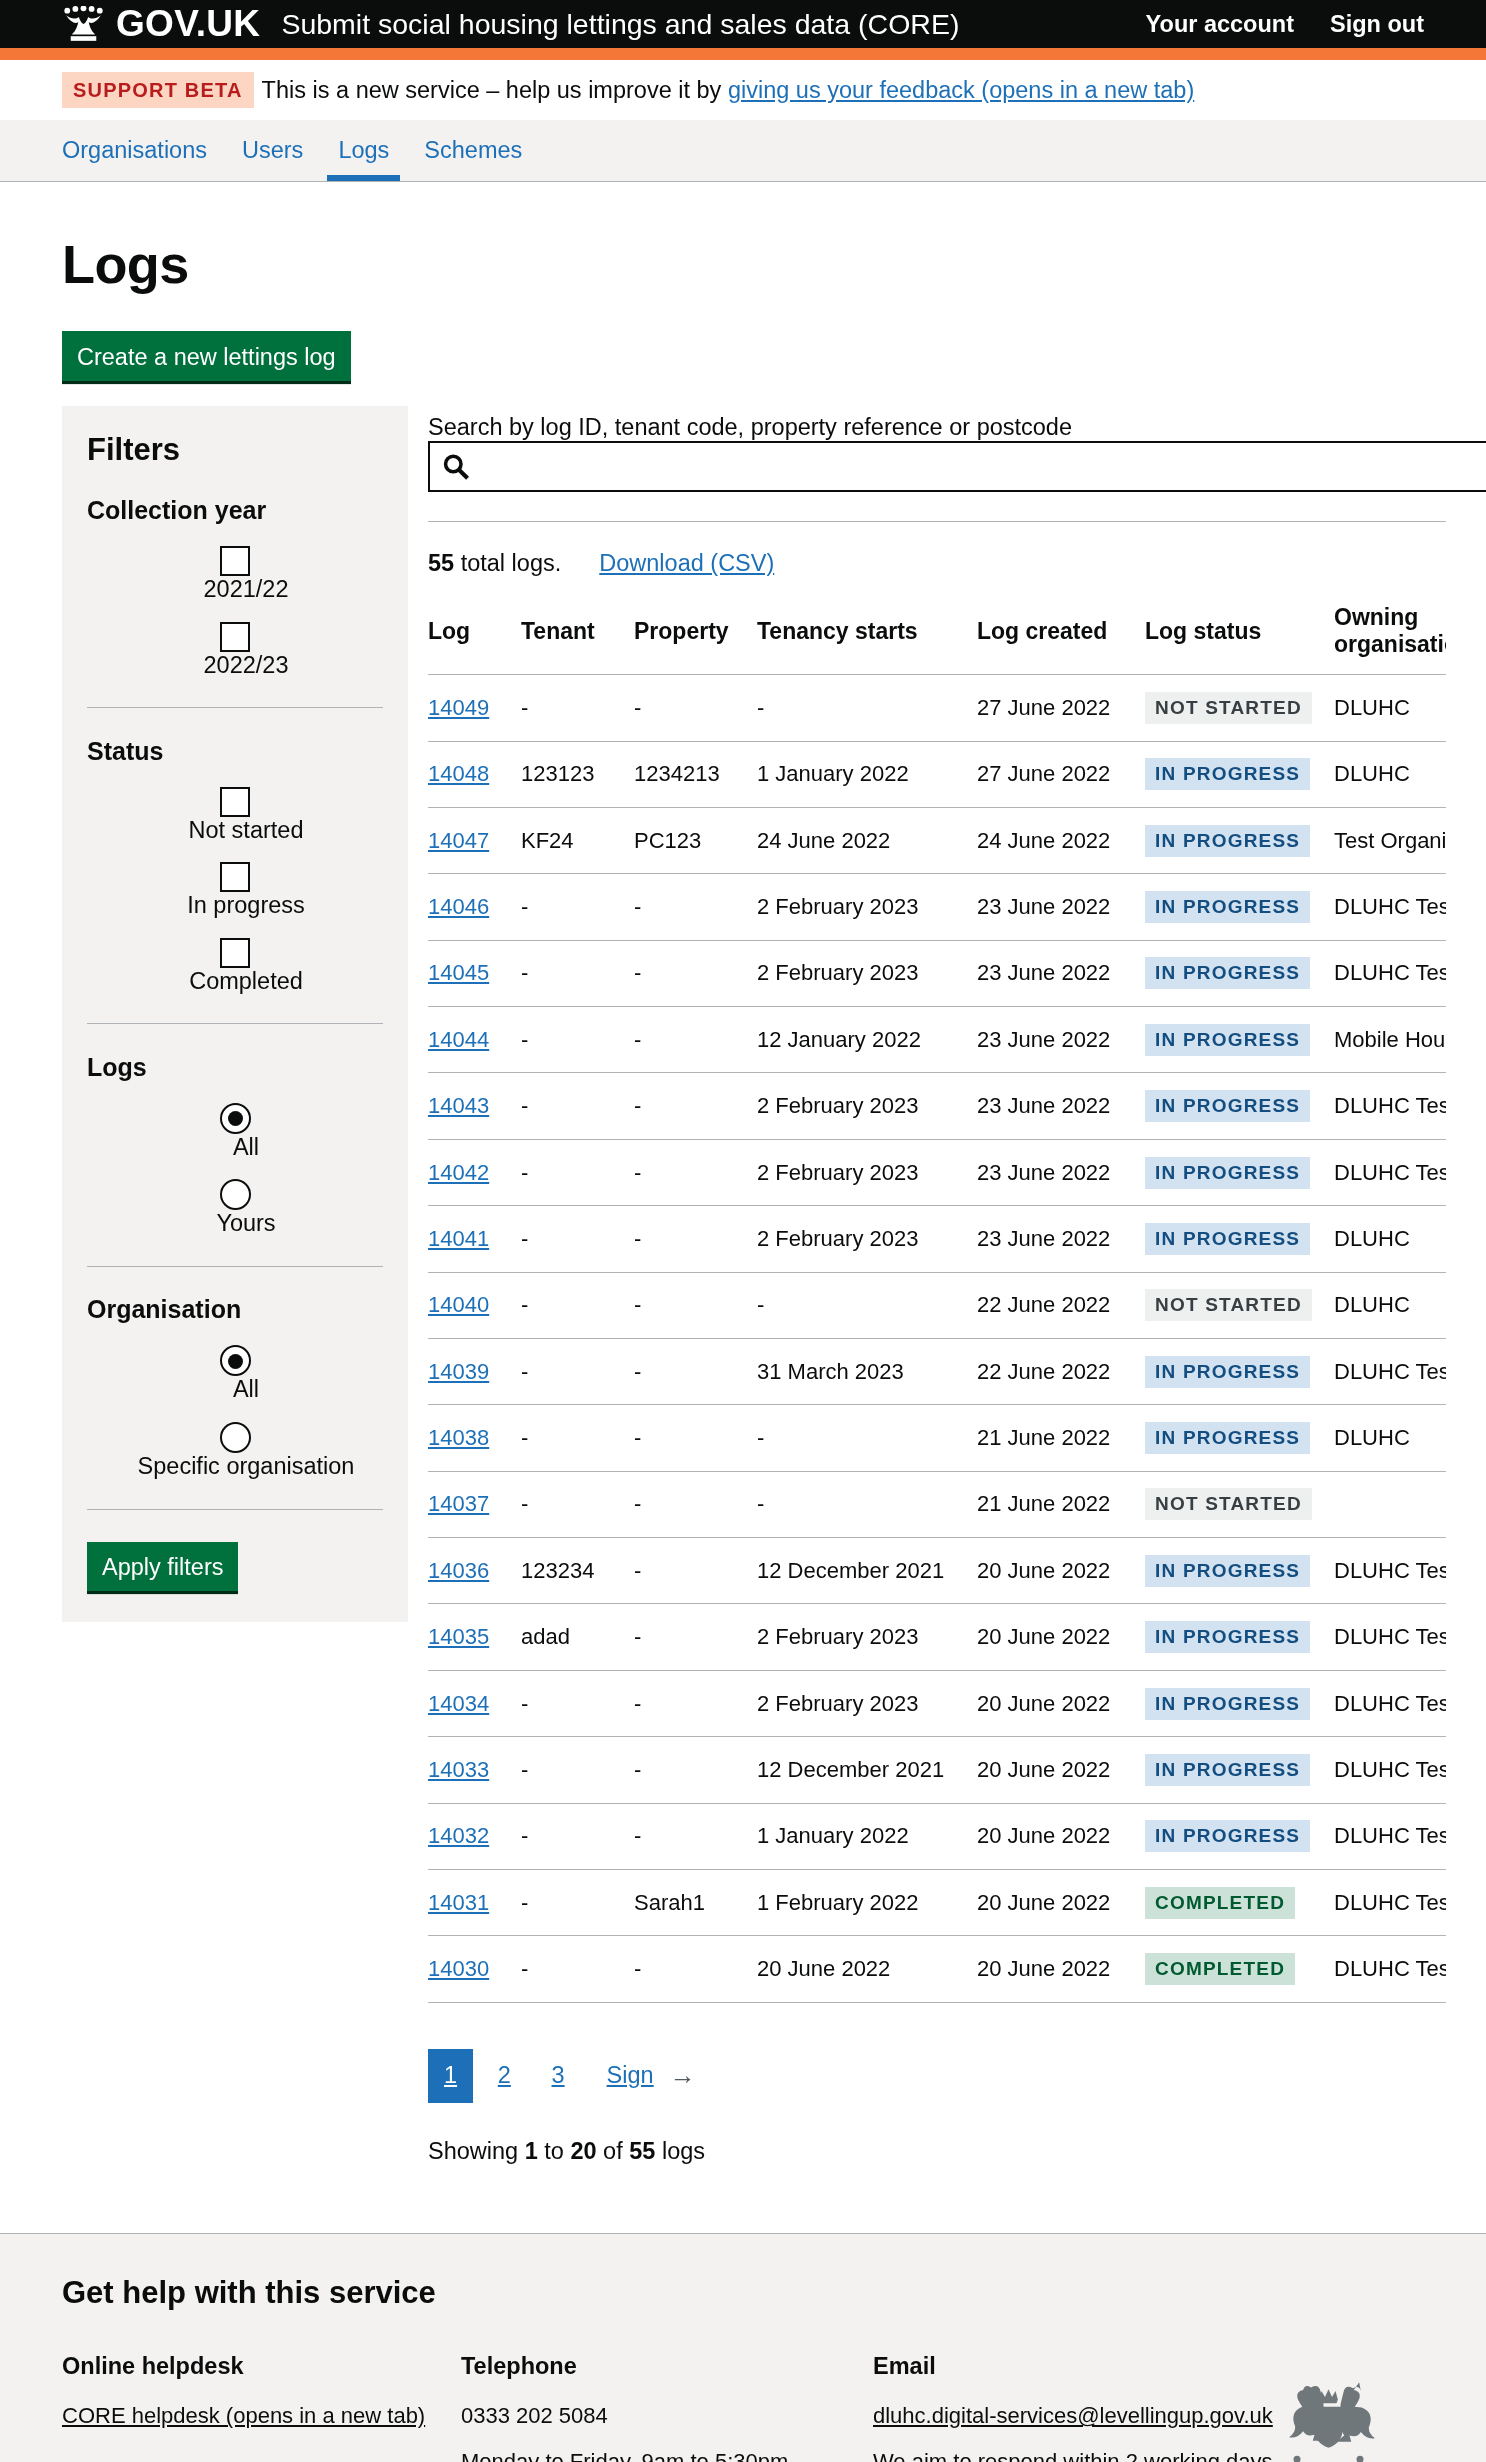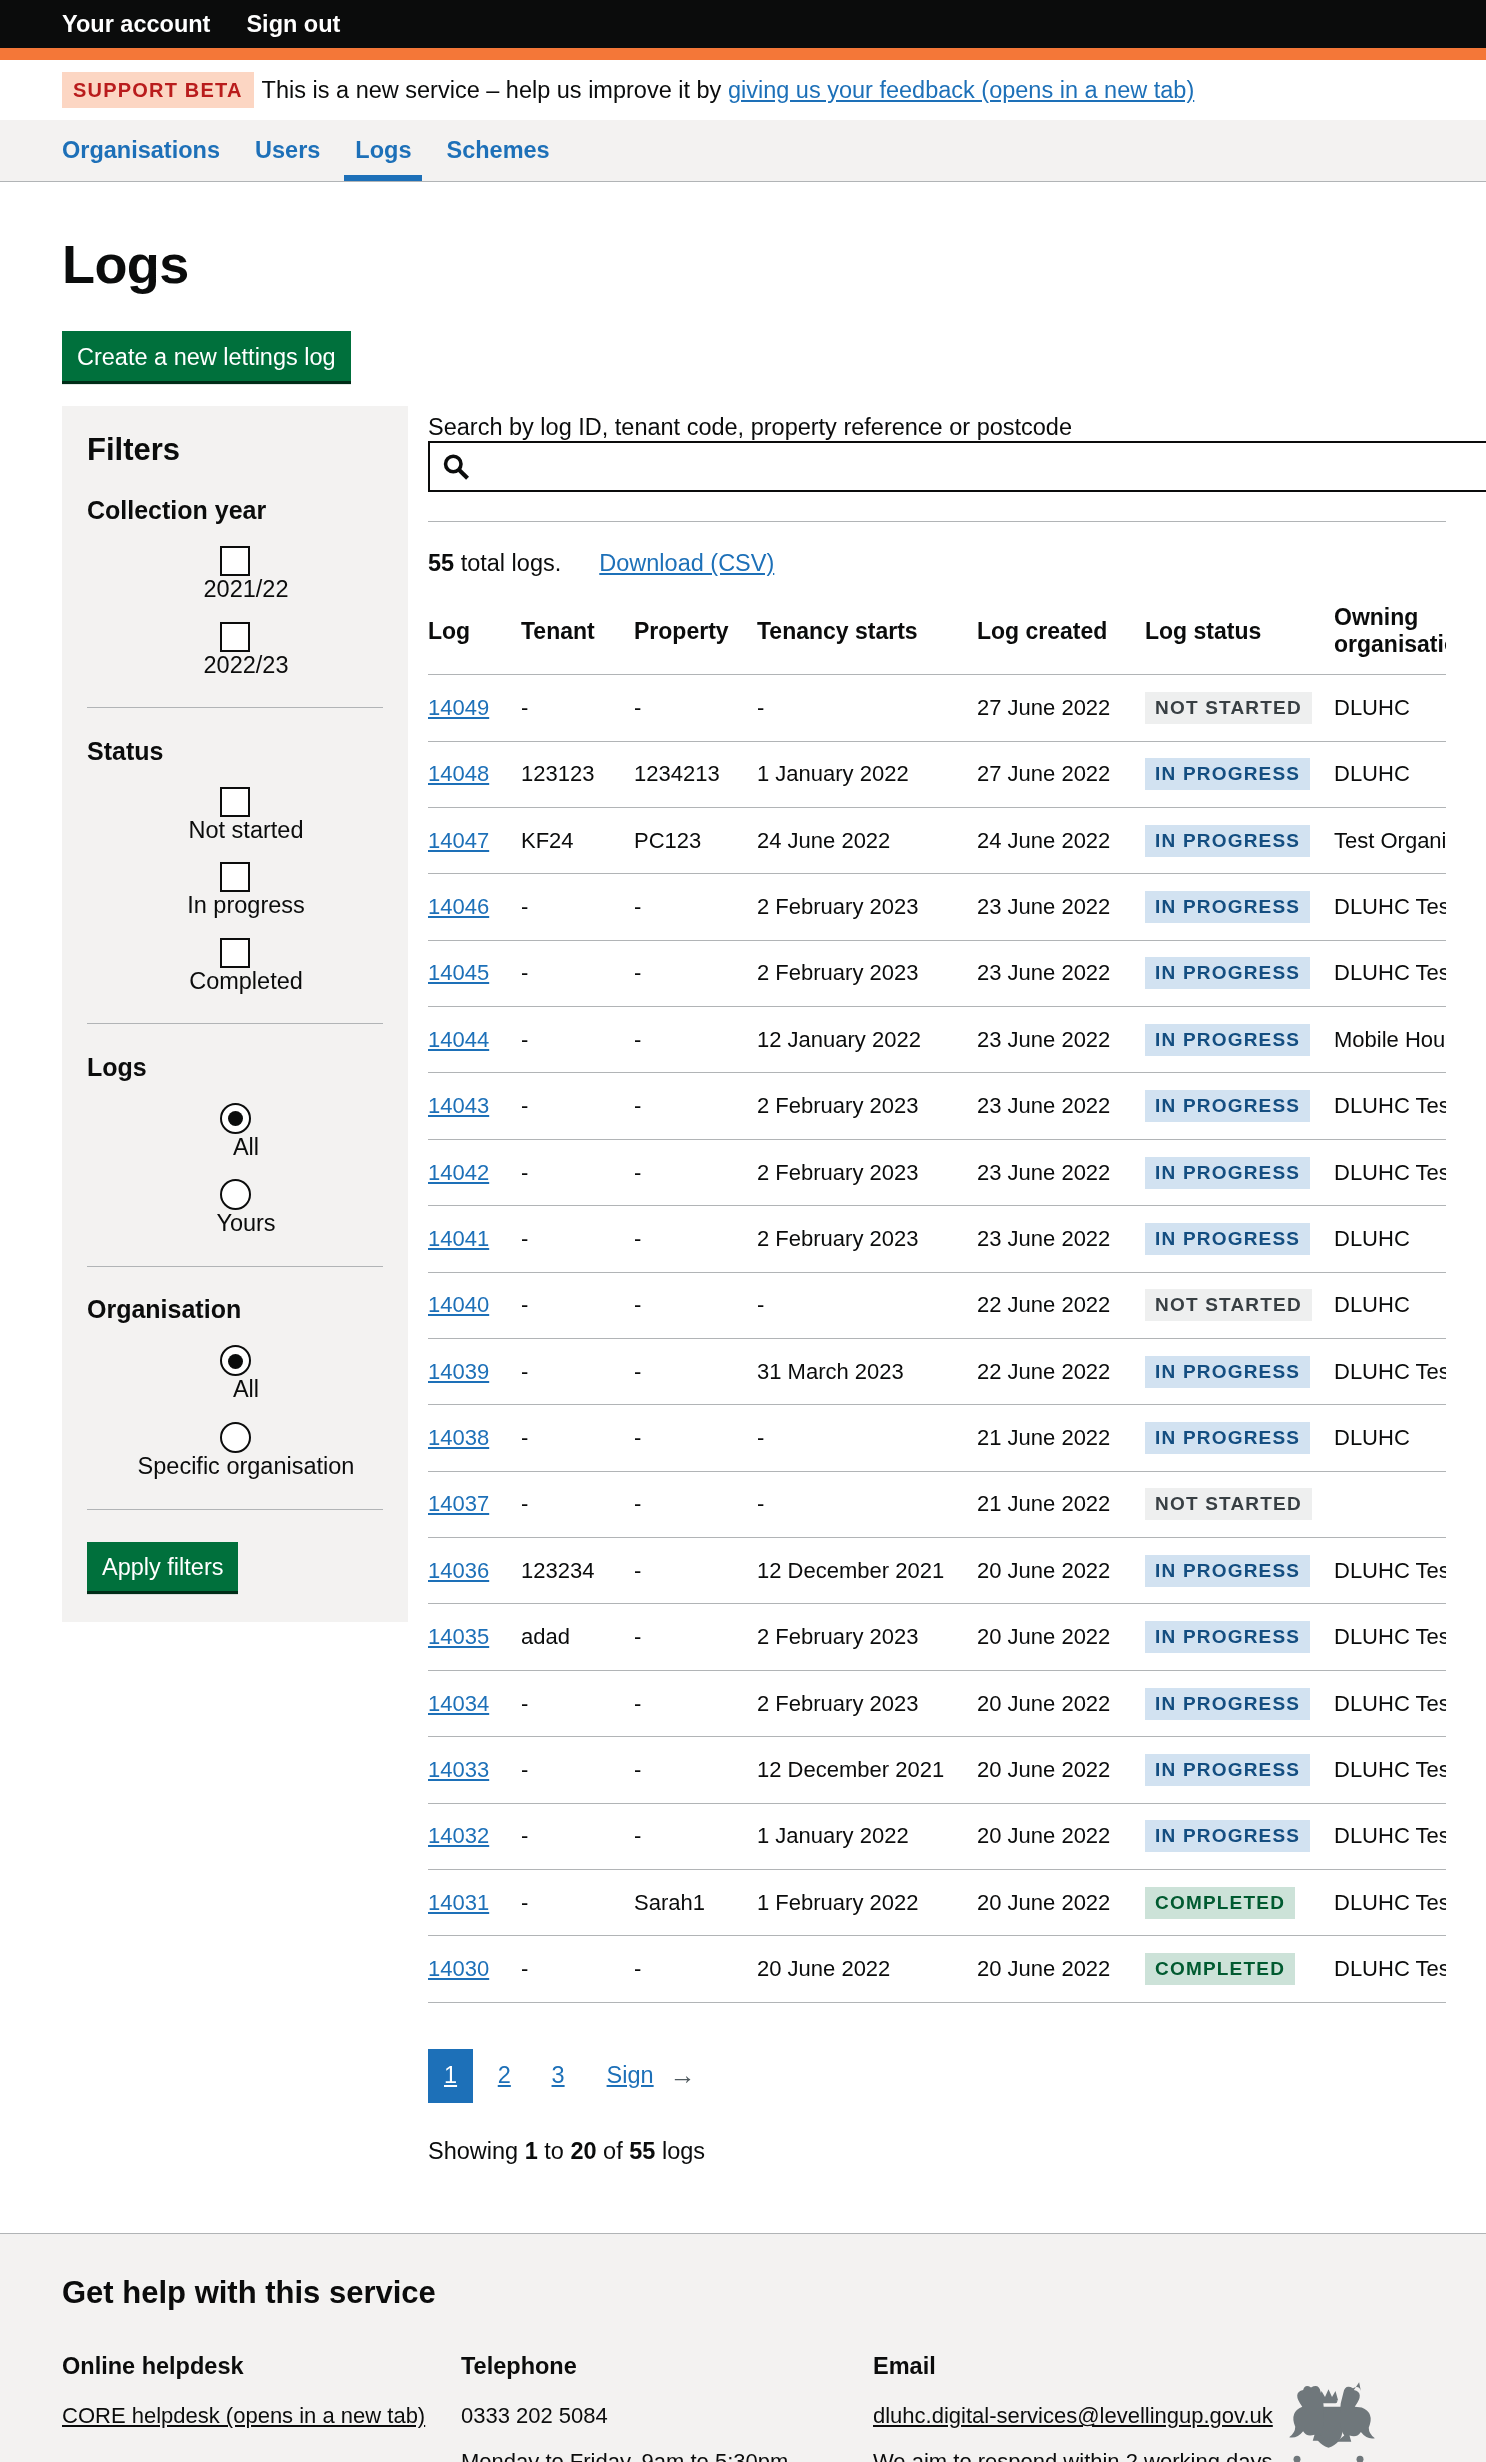--- a/index.html
+++ b/index.html
@@ -48,21 +48,21 @@
   
   .primary-nav {
     background:#f3f2f1;
     border-bottom: 1.2px solid #b1b4b6;
     padding: 0 62px;
     height: 62px;
     display:flex; align-items:stretch; gap:35px;
   }
   .nav-item {
     display:flex; align-items:center;
-    color:#1d70b8; font-weight:700; font-size:23.5px;
+    color:#1d70b8; font-weight:400; font-size:23.5px;
     text-decoration:none; position:relative;
   }
   .nav-item.active::after {
     content:""; position:absolute; left:-11px; right:-11px; bottom:0;
     height:6.2px; background:#1d70b8;
   }
 
   
   .main { padding: 0 0 68px 62px; }
   .page-title { font-size:54px; font-weight:700; letter-spacing:-0.6px; margin-top:51px; }
@@ -185,20 +185,35 @@
   .footer-col.c2 { width:412px; }
   .footer-col.c3 { width:446px; }
   .footer-col a { color:#0b0c0c; text-decoration:underline; }
   .footer-col p { margin-bottom:13.6px; }
   .crest { position:absolute; right:105px; top:139px; width:105px; height:111px; }
 </style>
 </head>
 <body>
 
 <header class="govuk-header">
+  <div class="header-left">
+    <svg class="crown-icon" viewBox="0 0 72 62">
+      <g fill="#ffffff">
+        <circle cx="8" cy="8" r="5"></circle>
+          <circle cx="22" cy="5" r="5"></circle>
+          <circle cx="36" cy="4" r="5"></circle>
+          <circle cx="50" cy="5" r="5"></circle>
+          <circle cx="64" cy="8" r="5"></circle>
+        <path d="M6 16 C14 28 21 31 27 28 C24 40 21 44 16 49 L56 49 C51 44 48 40 45 28 C51 31 58 28 66 16 C57 23 49 23 44 19 C42 25 40 29 36 31 C32 29 30 25 28 19 C23 23 15 23 6 16 Z"></path>
+        <rect x="14" y="52" width="44" height="8"></rect>
+      </g>
+    </svg>
+    <span class="logo-text">GOV.UK</span>
+    <span class="service-name">Submit social housing lettings and sales data (CORE)</span>
+  </div>
   <nav class="header-links">
     <a>Your account</a>
     <a>Sign out</a>
   </nav>
 </header>
 
 <div class="phase-banner">
   <span class="phase-tag">SUPPORT BETA</span>
   <span class="phase-text">
     <span>This is a new service – help us improve it by </span><a>giving us your feedback (opens in a new tab)</a>

